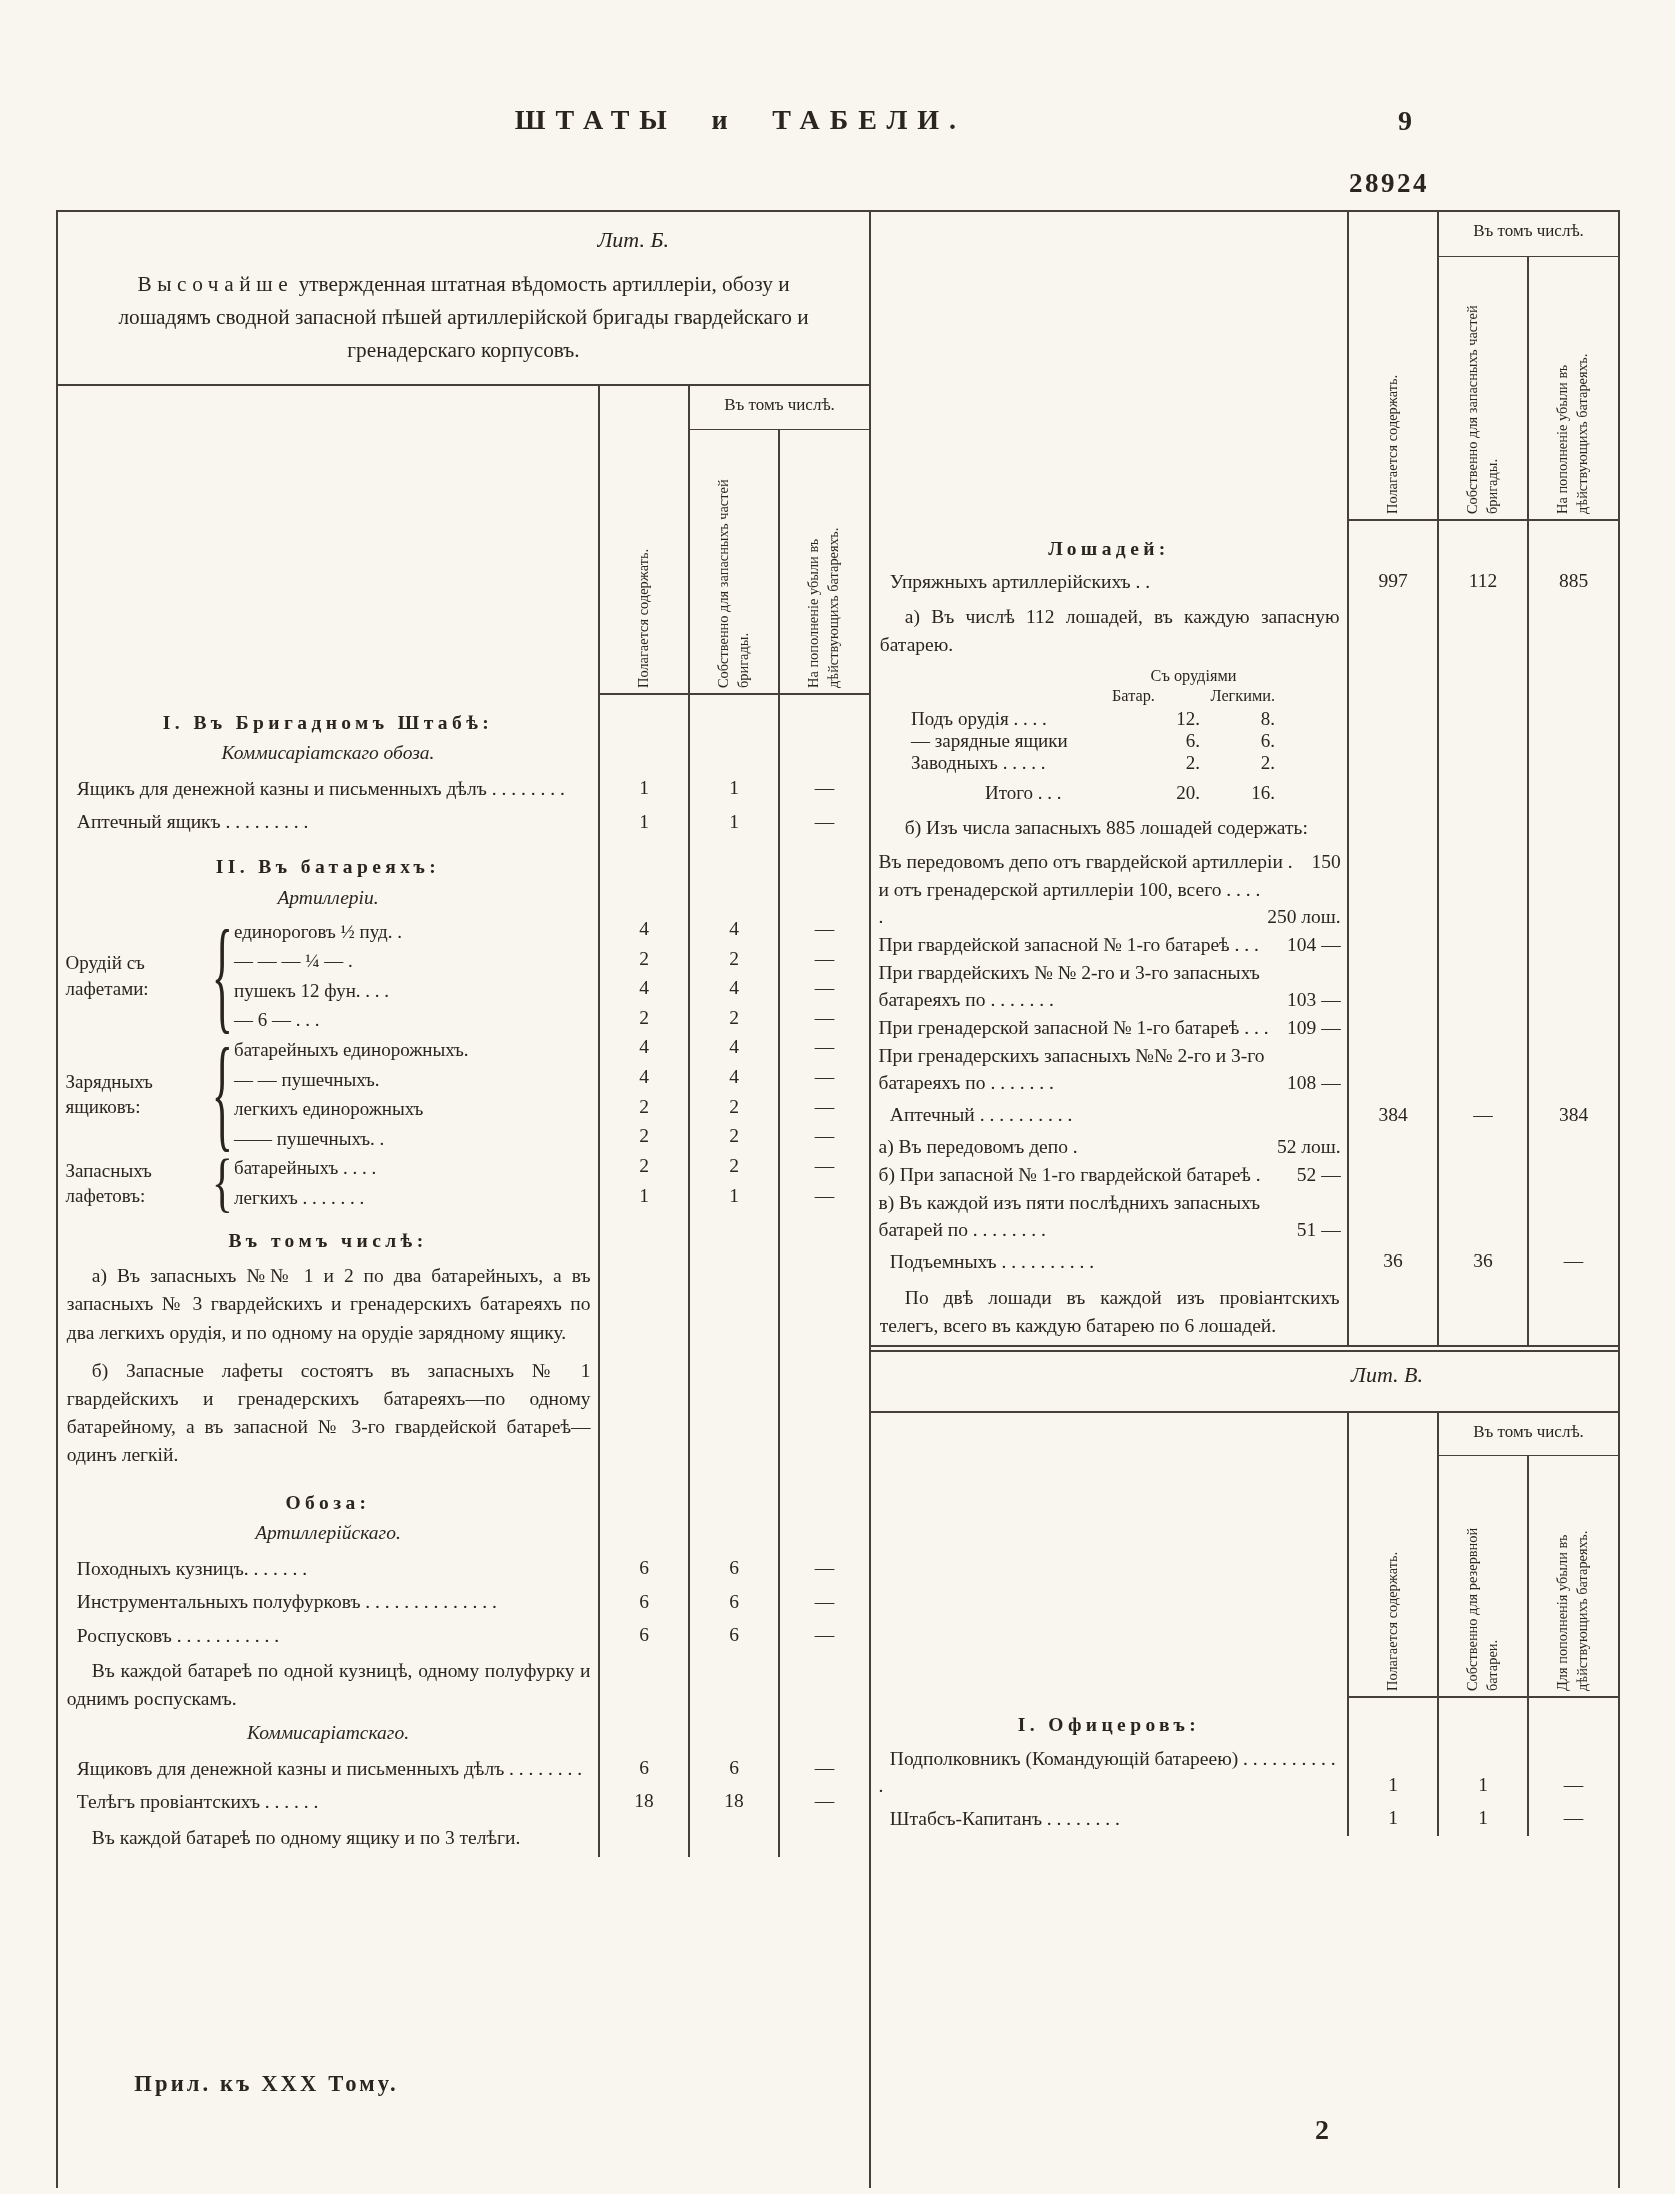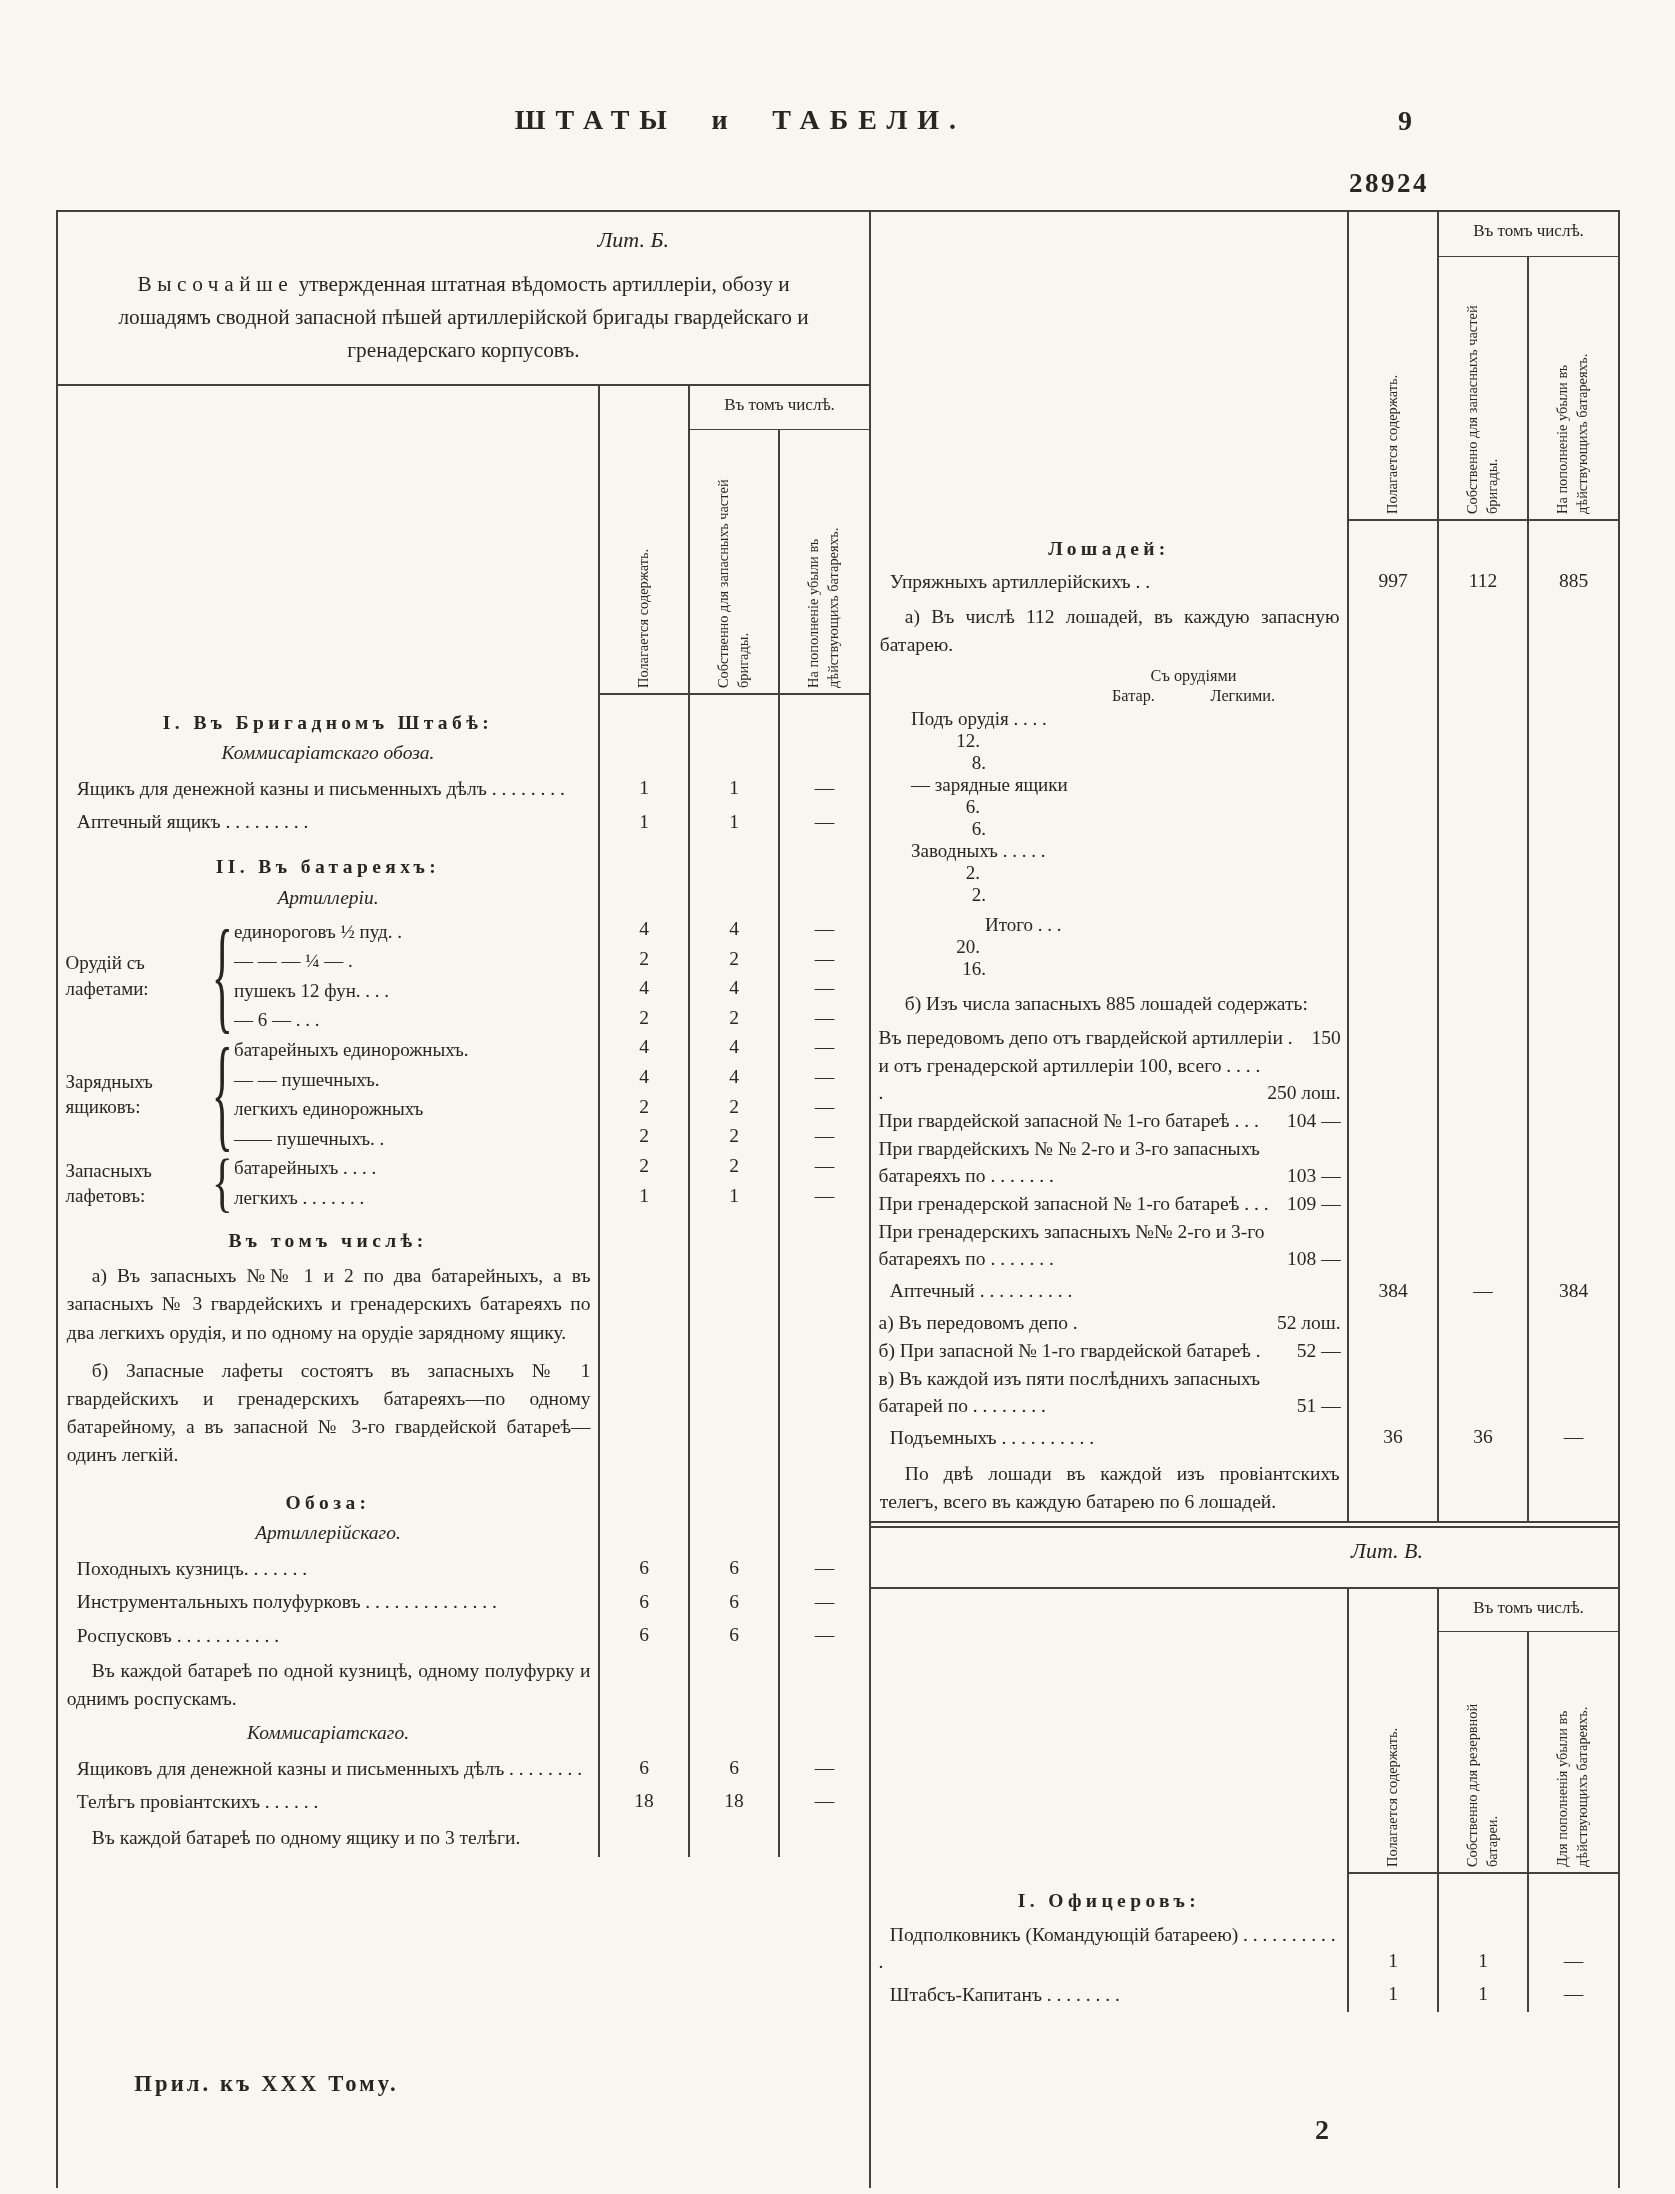--- a/index.html
+++ b/index.html
@@ -119,21 +119,21 @@
   .brace.b4 { transform: translateY(-50%) scaleY(2.9); }
   .brace.b2 { transform: translateY(-50%) scaleY(1.5); }
 
   .rlines { font-size: 19.5px; line-height: 1.42; padding: 1.3px 6.3px 1.3px 7.5px; }
   .rline  { display: flex; align-items: flex-end; }
   .rline .v { margin-left: auto; padding-left: 6.3px; white-space: nowrap; }
 
   .mini { font-size: 19px; padding: 1.3px 5px 5px 40px; }
   .mini-h1 { width: 163px; margin-left: 201px; text-align: center; font-size: 16.3px; }
   .mini-h2 { width: 163px; margin-left: 201px; display: flex; justify-content: space-between; font-size: 16.3px; padding-bottom: 2.5px; }
-  .mini-row { display: flex; width: 364px; flex-direction: column; }
+  .mini-row { display: flex; width: 364px; }
   .mini-row .mt { flex: 1; }
   .mini-row .ma { width: 69px; text-align: right; }
   .mini-row .mb { width: 75px; text-align: right; }
   .mini-row.total { margin-top: 7.5px; }
   .mini-row.total .mt { padding-left: 74px; }
 </style>
 </head>
 <body>
 
 <div class="page">

